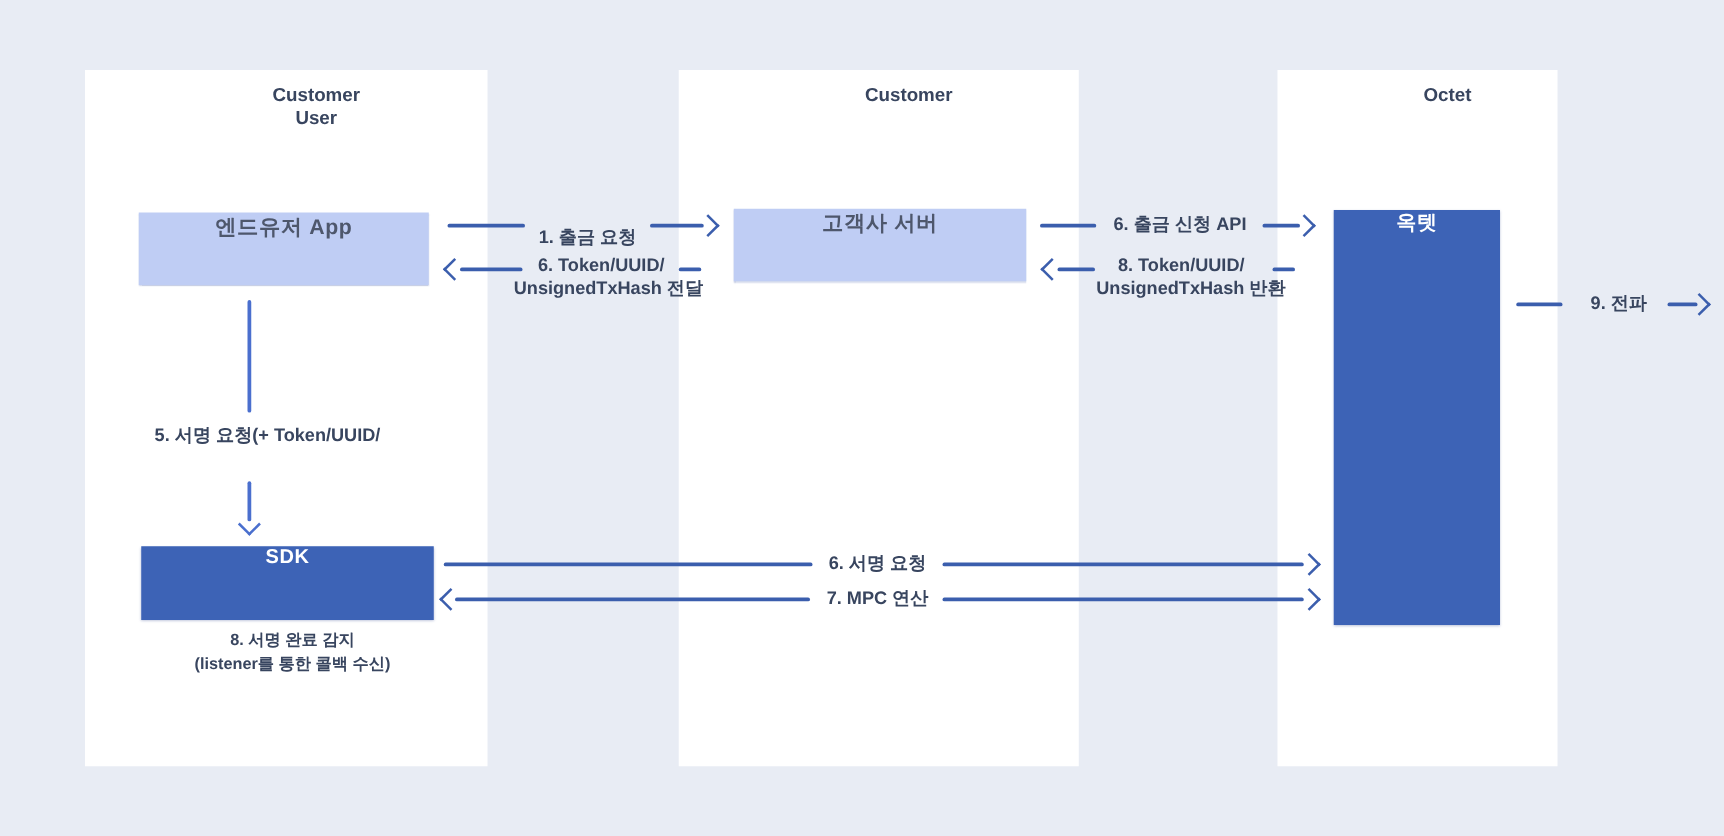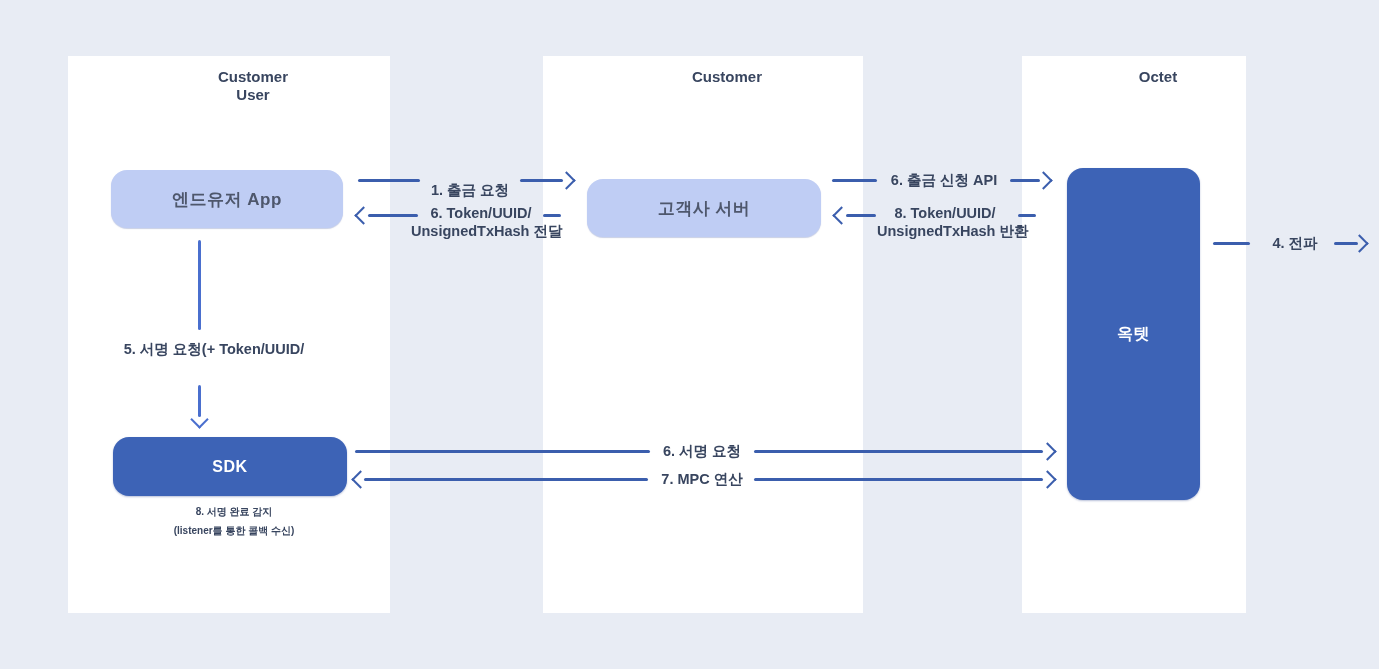--- a/index.html
+++ b/index.html
@@ -33,22 +33,22 @@
     position:absolute;
     top:12px;left:0;right:0;
     text-align:center;
     font-size:15px;font-weight:bold;
     line-height:18px;
     color:var(--text-label);
     margin-left:48px;
   }
   .node{
     position:absolute;
-    border-radius:16px;
-    display:flex;align-items:center;justify-content:center;
+    border-radius:0;
+    display:flex;justify-content:center;
     text-align:center;
   }
   .node.light{
     background:var(--box-light);
     color:var(--text-light-box);
     font-size:17px;font-weight:600;
     letter-spacing:0.5px;
     box-shadow:0 1px 1px rgba(100,120,180,0.35);
   }
   .node.dark{
@@ -83,21 +83,21 @@
     position:absolute;
     text-align:center;
     font-size:14.5px;font-weight:bold;
     line-height:18px;
     color:var(--text-label);
     white-space:nowrap;
   }
   .note{
     position:absolute;
     text-align:center;
-    font-size:10px;font-weight:bold;
+    font-size:13px;font-weight:bold;
     line-height:18.5px;
     color:var(--text-label);
     white-space:nowrap;
   }
 </style>
 </head>
 <body>
 
 <div class="canvas">
 
@@ -114,21 +114,21 @@
   </div>
   <div class="lane" style="left:1022px;width:224px;">
     <div class="lane-header">
       <div>Octet</div>
     </div>
   </div>
 
   <div class="node light" style="left:111px;top:170px;width:232px;height:58px;">
     <span>엔드유저 App</span>
   </div>
-  <div class="node light" style="left:587px;top:167px;width:234px;height:58px;margin-top:12px;">
+  <div class="node light" style="left:587px;top:167px;width:234px;height:58px;">
     <span>고객사 서버</span>
   </div>
   <div class="node dark" style="left:1067px;top:168px;width:133px;height:332px;">
     <span>옥텟</span>
   </div>
   <div class="node dark" style="left:113px;top:437px;width:234px;height:59px;">
     <span>SDK</span>
   </div>
 
   <div class="seg" style="left:358px;top:179px;width:62px;"></div>
@@ -174,17 +174,17 @@
   <div class="alabel" style="left:650px;top:470px;width:104px;">7. MPC 연산</div>
   <div class="seg" style="left:754px;top:478px;width:289px;"></div>
   <div class="chev right" style="left:1041px;top:473px;"></div>
 
   <div class="note" style="left:113px;top:503px;width:242px;">
     <div>8. 서명 완료 감지</div>
     <div>(listener를 통한 콜백 수신)</div>
   </div>
 
   <div class="seg" style="left:1213px;top:242px;width:37px;"></div>
-  <div class="alabel" style="left:1252px;top:234px;width:86px;">4. 전파</div>
+  <div class="alabel" style="left:1252px;top:234px;width:86px;">9. 전파</div>
   <div class="seg" style="left:1334px;top:242px;width:24px;"></div>
   <div class="chev right" style="left:1353px;top:237px;"></div>
 
 </div>
 
 </body></html>

